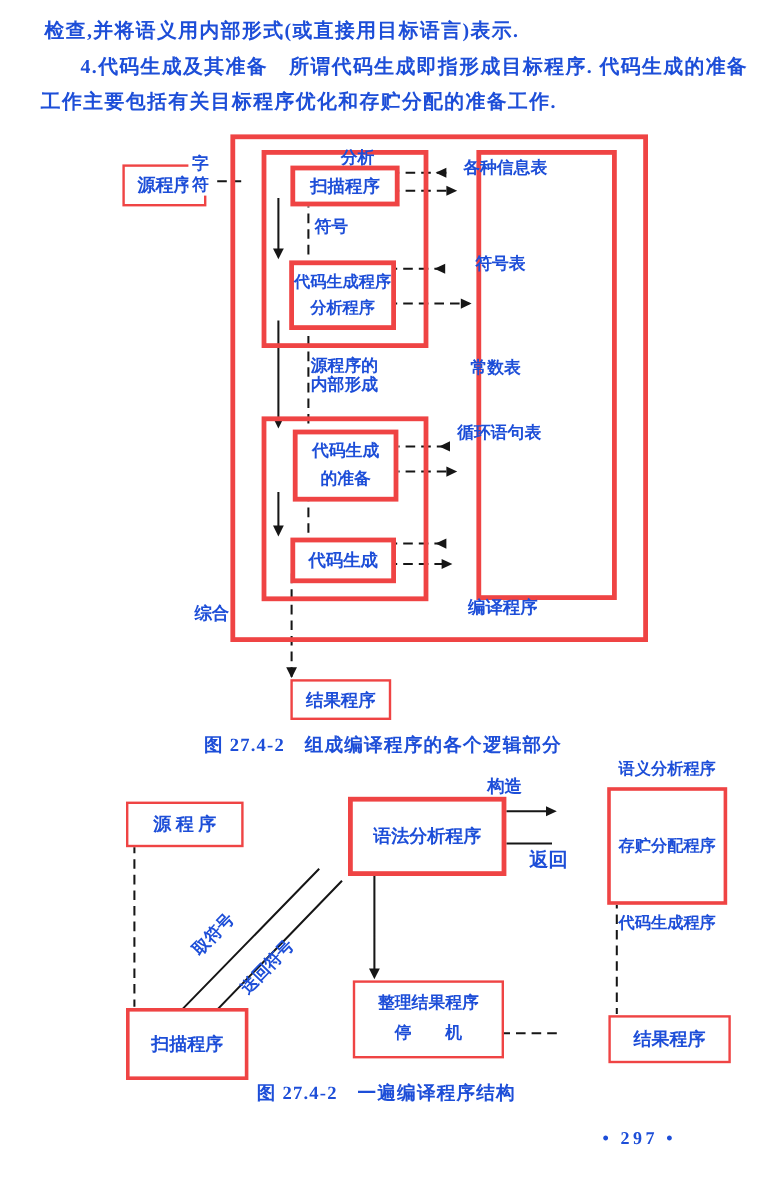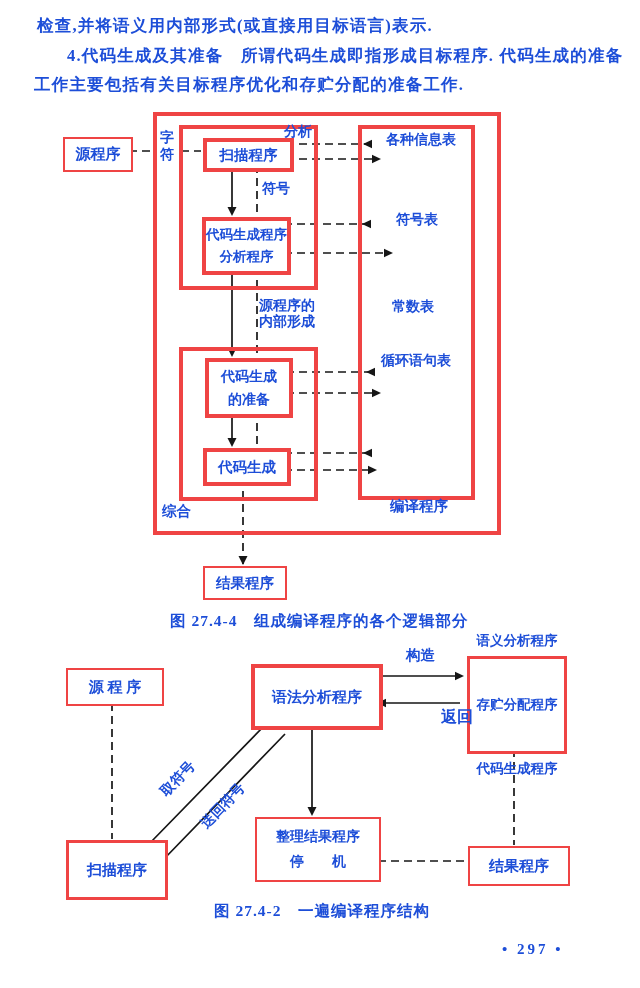--- a/index.html
+++ b/index.html
@@ -11,21 +11,21 @@
   .para { position:absolute; font-size:16.5px; font-weight:700; letter-spacing:1.2px; white-space:nowrap; }
   .p1 { left:37px; top:15px; }
   .p2 { left:67px; top:45px; }
   .p3 { left:34px; top:74px; }
 
   .wires { position:absolute; left:0; top:0; width:640px; height:988px; pointer-events:none; }
 
   .bx {
     position:absolute; border:4px solid #ef4444; background:transparent;
     display:flex; flex-direction:column; align-items:center; justify-content:center;
-    text-align:center; font-weight:700; white-space:nowrap;
+    text-align:center; font-weight:700; white-space:nowrap;margin-left:39px;
   }
   .fill { background:#ffffff; }
   .lbl { position:absolute; font-weight:700; white-space:nowrap; }
 
   
   .f1-outer    { left:153px; top:112px; width:340px; height:415px; }
   .f1-analysis { left:179px; top:125px; width:131px; height:157px; }
   .f1-synth    { left:179px; top:347px; width:131px; height:146px; }
   .f1-table    { left:358px; top:125px; width:109px; height:367px; }
   .f1-src    { left:63px;  top:137px; width:66px; height:31px; font-size:15px; border-width:2.5px; }
@@ -140,21 +140,21 @@
     <div>源程序的</div>
     <div>内部形成</div>
   </div>
   <div class="lbl f1-syn-l">综合</div>
   <div class="lbl f1-cmp-l">编译程序</div>
   <div class="lbl f1-t1">各种信息表</div>
   <div class="lbl f1-t2">符号表</div>
   <div class="lbl f1-t3">常数表</div>
   <div class="lbl f1-t4">循环语句表</div>
 
-  <div class="cap cap1">图 27.4-4　组成编译程序的各个逻辑部分</div>
+  <div class="cap cap1">图 27.4-2　组成编译程序的各个逻辑部分</div>
 
   <div class="bx fill f2-src">
     <div>源 程 序</div>
   </div>
   <div class="bx fill f2-parse">
     <div>语法分析程序</div>
   </div>
   <div class="bx fill f2-multi">
     <div>语义分析程序</div>
     <div>存贮分配程序</div>

